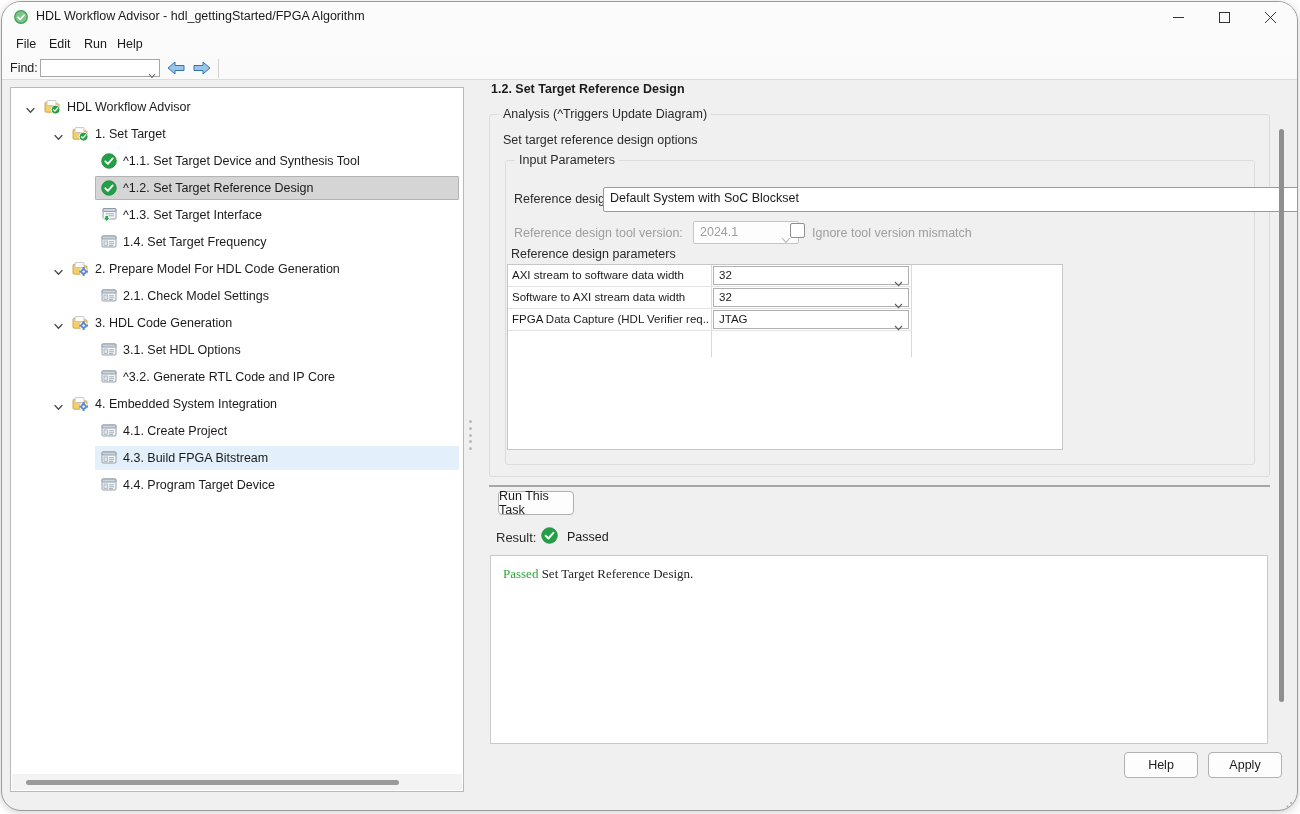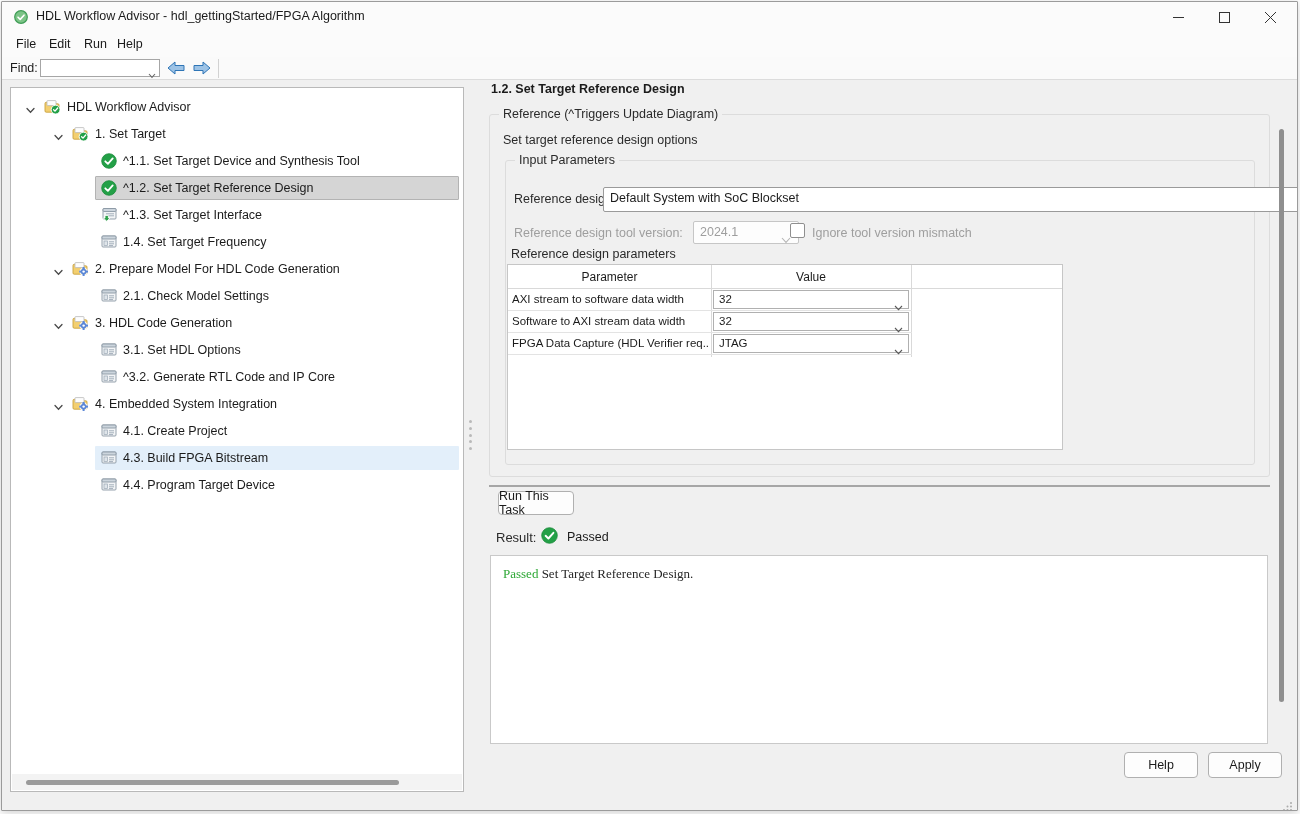--- a/index.html
+++ b/index.html
@@ -1,19 +1,19 @@
 <!DOCTYPE html>
 <html><head>
 <meta charset="utf-8">
 <style>
   * { margin:0; padding:0; box-sizing:border-box; }
   html,body { width:1300px; height:814px; background:#ffffff; font-family:"Liberation Sans", sans-serif; }
   .window {
     position:absolute; left:1px; top:1px; width:1297px; height:810px;
-    background:#f0f0f0; border:1px solid #9b9b9b; border-radius:1px; overflow:hidden;
+    background:#f0f0f0; border:1px solid #9b9b9b; border-radius:20px; overflow:hidden;
     box-shadow:0 2px 8px rgba(0,0,0,.18);
   }
   
   .titlebar { position:absolute; left:0; top:0; right:0; height:30px; background:#fbfbfb; }
   .app-icon { position:absolute; left:12px; top:8px; width:14px; height:14px; }
   .title-text { position:absolute; left:34px; top:7px; font-size:12.5px; color:#1b1b1b; white-space:nowrap; }
   .win-controls { position:absolute; right:4px; top:0; height:30px; display:flex; }
   .win-btn { width:46px; height:30px; display:flex; align-items:center; justify-content:center; color:#333; }
   .menubar { position:absolute; left:0; top:30px; right:0; height:25px; background:#fbfbfb; }
   .menu-item { position:absolute; top:5px; font-size:12.5px; color:#1b1b1b; }
@@ -377,21 +377,21 @@
       <i></i>
       <i></i>
       <i></i>
       <i></i>
       <i></i>
     </div>
 
   <div class="panel-title">1.2. Set Target Reference Design</div>
 
   <div class="fieldset analysis-box">
-    <span class="legend">Reference (^Triggers Update Diagram)</span>
+    <span class="legend">Analysis (^Triggers Update Diagram)</span>
   </div>
   <div class="desc-text">Set target reference design options</div>
 
   <div class="fieldset input-box">
     <span class="legend">Input Parameters</span>
   </div>
 
   <span class="form-label" style="left:512px; top:190px">Reference design:</span>
   <div class="combo" style="left:601px; top:185px; width:777px; height:25px">
     <span class="combo-text">Default System with SoC Blockset</span>
@@ -408,24 +408,20 @@
         </svg></span>
   </div>
   <span class="checkbox" style="left:788px; top:221px"></span>
   <span class="cb-label" style="left:810px; top:224px">Ignore tool version mismatch</span>
 
   <div class="params-label">Reference design parameters</div>
 
   <div class="param-table">
     <div class="pt-vline1"></div>
     <div class="pt-vline2"></div>
-    <div class="pt-header">
-      <span class="h1">Parameter</span>
-      <span class="h2">Value</span>
-    </div>
     <div id="table-rows">
         <div class="pt-row">
     <span class="pt-cell1">AXI stream to software data width</span>
     <div class="pt-combo">
       <span class="combo-text">32</span>
       <span class="chev"><svg width="9" height="6" viewBox="0 0 9 6">
                 <path d="M1 1 L4.5 4.6 L8 1" fill="none" stroke="#5a5a5a" stroke-width="1.1"></path>
               </svg></span>
     </div>
   </div>

